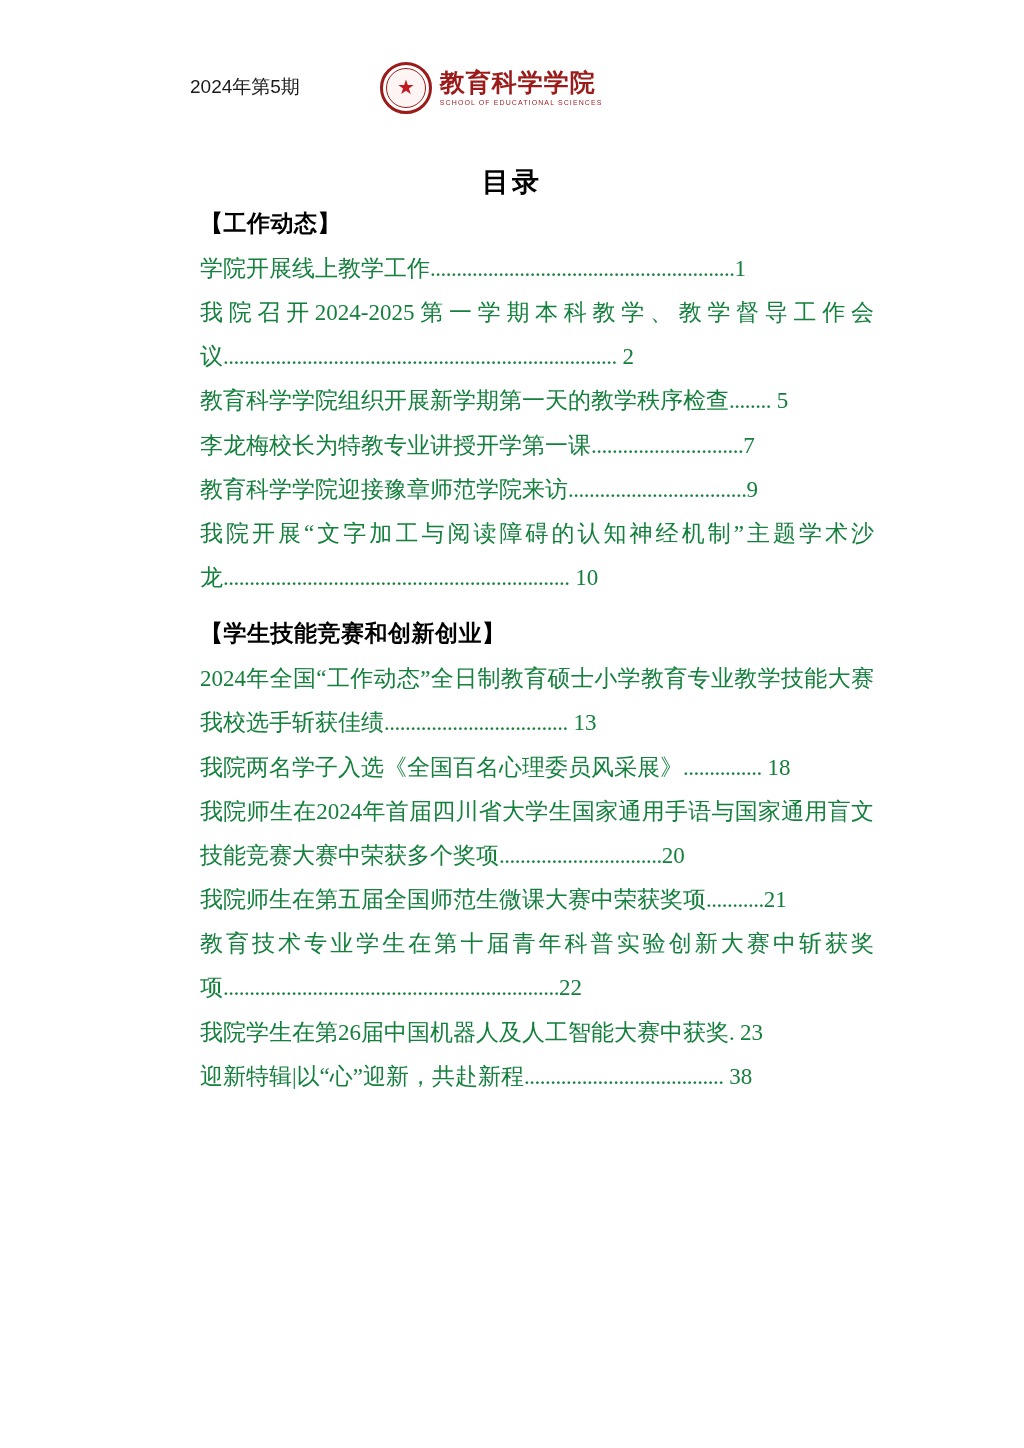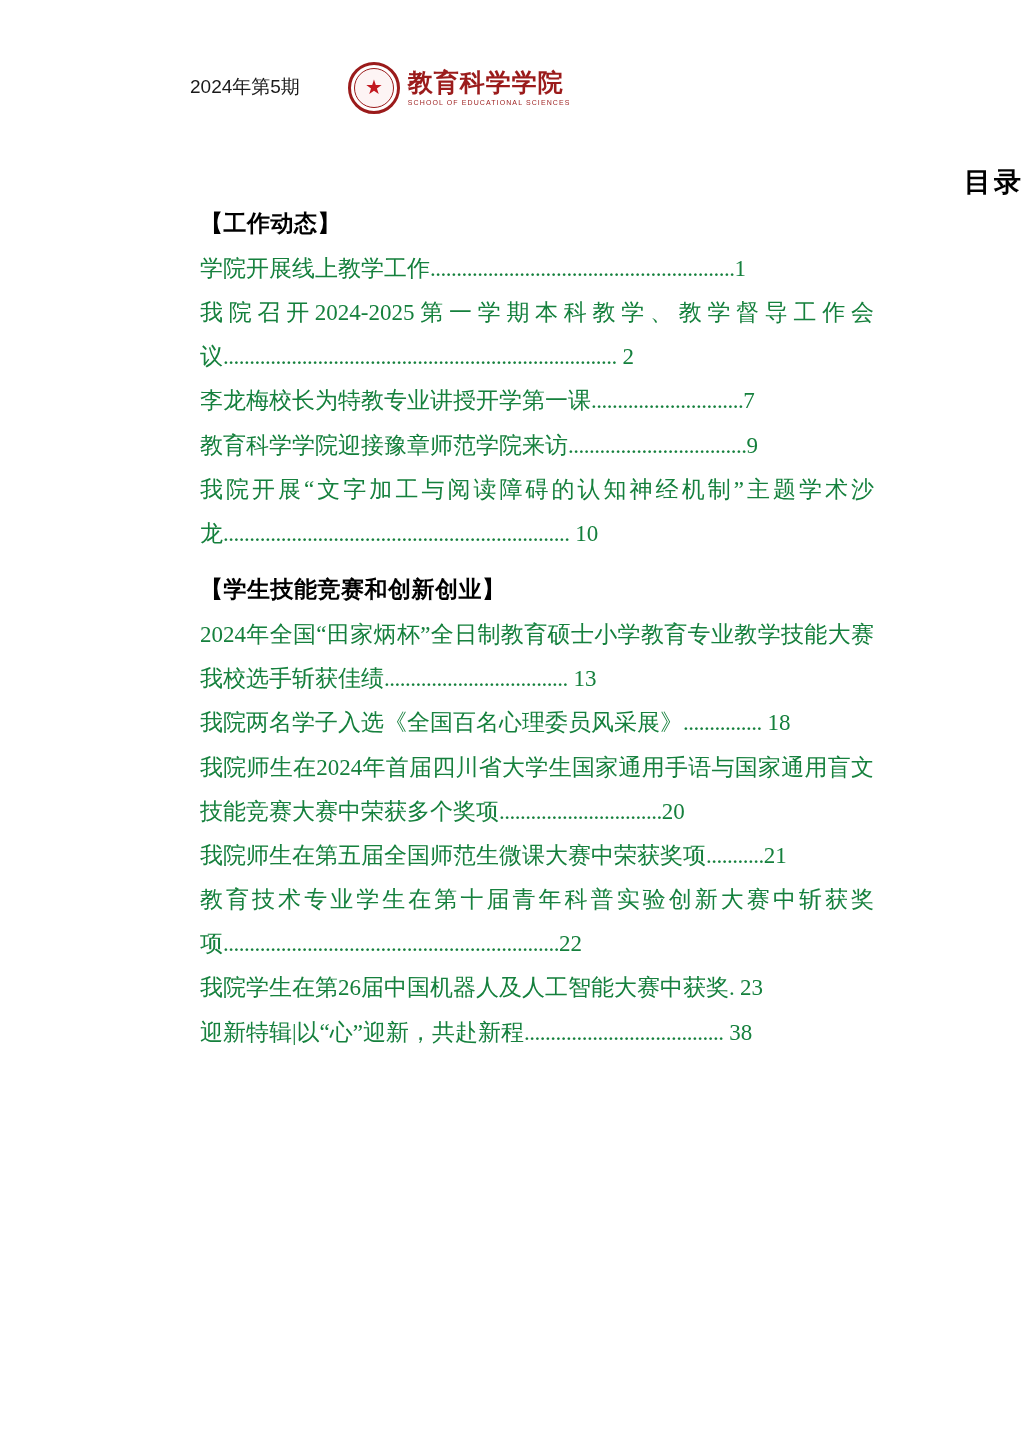--- a/index.html
+++ b/index.html
@@ -23,20 +23,21 @@
     padding: 0;
   }
 
   
   .header {
     position: relative;
     height: 78px;
     margin: 62px 118px 0 190px;
     display: flex;
     align-items: flex-start;
+    gap: 32px;
   }
   .header-issue {
     font-family: "Liberation Sans", sans-serif;
     font-size: 19px;
     line-height: 1.2;
     color: #1a1a1a;
     white-space: nowrap;
     padding-top: 14px;
   }
   .header-slogan {
@@ -102,21 +103,21 @@
     font-family: "Liberation Sans", sans-serif;
     font-size: 7px;
     color: #9b1b1b;
     letter-spacing: 1.1px;
     white-space: nowrap;
     margin-top: 3px;
   }
 
   
   .doc-title {
-    text-align: right;
+    text-align: center;
     font-family: "Liberation Sans", sans-serif;
     font-weight: bold;
     font-size: 27px;
     letter-spacing: 3px;
     margin: 24px 0 0 0;
     color: #000;
   }
 
   
   .toc {
@@ -169,26 +170,27 @@
     </div>
   </div>
 
   <div class="doc-title">目录</div>
 
   <div class="toc">
 
     <div class="section-heading">【工作动态】</div>
     <div class="toc-entry"><span>学院开展线上教学工作</span><span class="leader-line">..........................................................</span><span class="pg">1</span></div>
     <div class="toc-entry"><span>我院召开2024-2025第一学期本科教学、教学督导工作会议</span><span class="leader-line">...........................................................................</span><span class="pg"> 2</span></div>
+    <div class="toc-entry"><span>教育科学学院组织开展新学期第一天的教学秩序检查</span><span class="leader-line">........</span><span class="pg"> 5</span></div>
     <div class="toc-entry"><span>李龙梅校长为特教专业讲授开学第一课</span><span class="leader-line">.............................</span><span class="pg">7</span></div>
     <div class="toc-entry"><span>教育科学学院迎接豫章师范学院来访</span><span class="leader-line">..................................</span><span class="pg">9</span></div>
     <div class="toc-entry"><span>我院开展“文字加工与阅读障碍的认知神经机制”主题学术沙龙</span><span class="leader-line">..................................................................</span><span class="pg"> 10</span></div>
 
     <div class="section-heading">【学生技能竞赛和创新创业】</div>
-    <div class="toc-entry"><span>2024年全国“田家炳杯”全日制教育硕士小学教育专业教学技能大赛我校选手斩获佳绩</span><span class="leader-line">...................................</span><span class="pg"> 13</span></div>
+    <div class="toc-entry"><span>2024年全国“工作动态”全日制教育硕士小学教育专业教学技能大赛我校选手斩获佳绩</span><span class="leader-line">...................................</span><span class="pg"> 13</span></div>
     <div class="toc-entry"><span>我院两名学子入选《全国百名心理委员风采展》</span><span class="leader-line">...............</span><span class="pg"> 18</span></div>
     <div class="toc-entry"><span>我院师生在2024年首届四川省大学生国家通用手语与国家通用盲文技能竞赛大赛中荣获多个奖项</span><span class="leader-line">...............................</span><span class="pg">20</span></div>
     <div class="toc-entry"><span>我院师生在第五届全国师范生微课大赛中荣获奖项</span><span class="leader-line">...........</span><span class="pg">21</span></div>
     <div class="toc-entry"><span>教育技术专业学生在第十届青年科普实验创新大赛中斩获奖项</span><span class="leader-line">................................................................</span><span class="pg">22</span></div>
     <div class="toc-entry"><span>我院学生在第26届中国机器人及人工智能大赛中获奖</span><span class="leader-line">.</span><span class="pg"> 23</span></div>
 
     <div class="toc-entry"><span>迎新特辑|以“心”迎新，共赴新程</span><span class="leader-line">......................................</span><span class="pg"> 38</span></div>
 
   </div>
 

